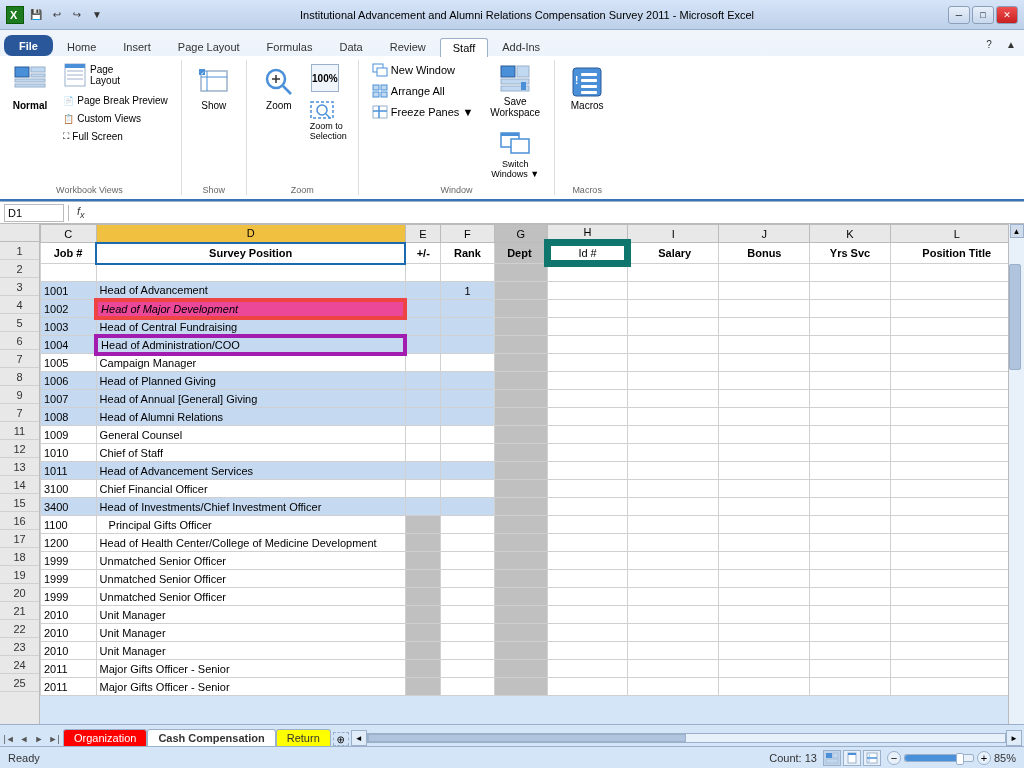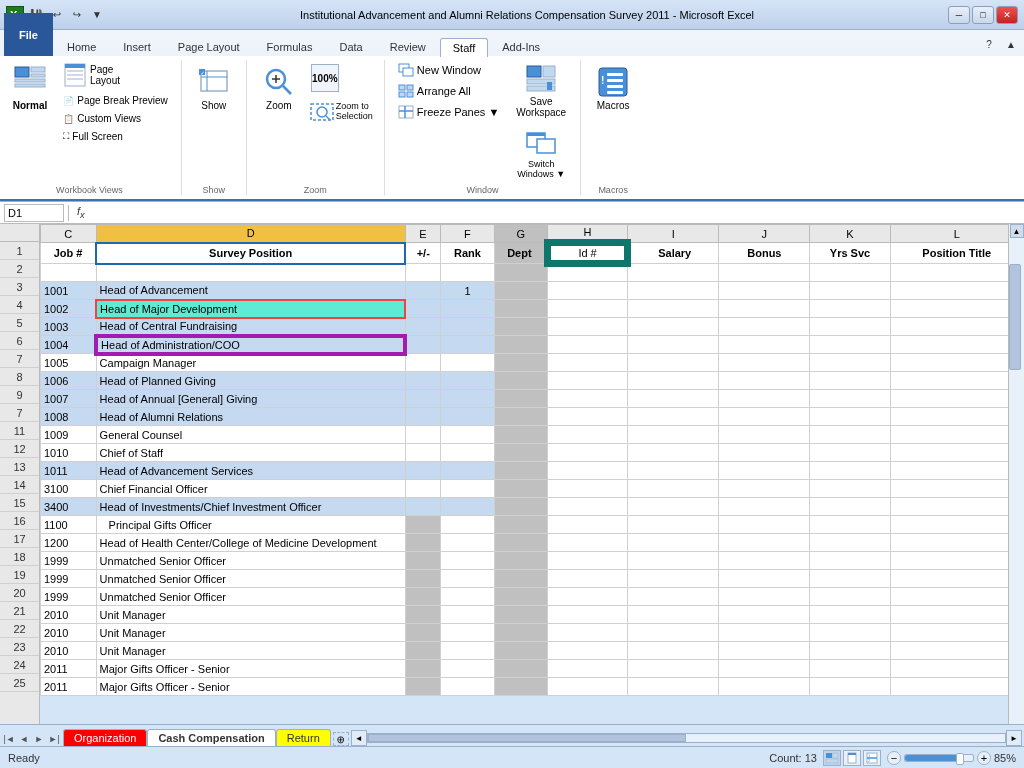--- a/index.html
+++ b/index.html
@@ -96,21 +96,21 @@
   <div class="win-controls">
     <button class="win-btn win-btn-min">─</button>
     <button class="win-btn win-btn-max">□</button>
     <button class="win-btn win-btn-close">✕</button>
   </div>
 </div>
 
 <div class="ribbon">
 
   <div class="tab-strip">
-    <button class="ribbon-tab" style="background:#2a579a;color:white;border-radius:0;padding:15px 14px;font-weight:bold;">File</button>
+    <button class="ribbon-tab" style="background:#2a579a;color:white;border-radius:8px;padding:4px 14px;font-weight:bold;">File</button>
     <button class="ribbon-tab">Home</button>
     <button class="ribbon-tab">Insert</button>
     <button class="ribbon-tab">Page Layout</button>
     <button class="ribbon-tab">Formulas</button>
     <button class="ribbon-tab">Data</button>
     <button class="ribbon-tab">Review</button>
     <button class="ribbon-tab active">Staff</button>
     <button class="ribbon-tab">Add-Ins</button>
     <div style="flex:1;"></div>
     <div style="display:flex;align-items:center;gap:4px;padding-bottom:3px;">
@@ -201,21 +201,21 @@
             </svg>
           </div>
           <div style="font-size:10px;">Zoom</div>
         </div>
         <div style="display:flex;flex-direction:column;gap:2px;justify-content:center;">
           <div class="rb-btn-large" style="flex-direction:row;align-items:center;gap:2px;min-width:auto;padding:3px;">
             <div style="width:28px;height:28px;display:flex;align-items:center;justify-content:center;border:1px solid #9ab0cb;background:#f0f5fb;">
               <span style="font-size:10px;font-weight:bold;">100%</span>
             </div>
           </div>
-          <div class="rb-btn-large" style="flex-direction:row;align-items:flex-end;gap:2px;min-width:auto;padding:2px;">
+          <div class="rb-btn-large" style="flex-direction:column;align-items:flex-start;gap:2px;min-width:auto;padding:2px;">
             <svg width="24" height="18" viewBox="0 0 24 18">
               <rect x="1" y="1" width="22" height="16" fill="none" stroke="#4a90d9" stroke-width="1.5" stroke-dasharray="3,2"></rect>
               <circle cx="12" cy="9" r="5" fill="none" stroke="#4a90d9" stroke-width="1.5"></circle>
               <line x1="16" y1="13" x2="20" y2="17" stroke="#4a90d9" stroke-width="1.5"></line>
             </svg>
             <span style="font-size:9px;">Zoom to<br>Selection</span>
           </div>
         </div>
       </div>
       <div class="ribbon-group-label">Zoom</div>
@@ -402,21 +402,21 @@
             <td style="background:#c0c0c0;border:1px solid #d0d0d0;"></td>
             <td style="background:white;border:1px solid #d0d0d0;"></td>
             <td style="background:white;border:1px solid #d0d0d0;"></td>
             <td style="background:white;border:1px solid #d0d0d0;"></td>
             <td style="background:white;border:1px solid #d0d0d0;"></td>
             <td style="background:white;border:1px solid #d0d0d0;"></td>
           </tr>
 
           <tr>
             <td style="background:#c5d9f1;border:1px solid #d0d0d0;">1002</td>
-            <td style="background:#5eead4;border:2px solid #ef4444;">Head of Major Development</td>
+            <td style="background:#ec4899;border:4px solid #ef4444;font-style:italic;">Head of Major Development</td>
             <td style="background:#c5d9f1;border:1px solid #d0d0d0;"></td>
             <td style="background:#c5d9f1;border:1px solid #d0d0d0;"></td>
             <td style="background:#c0c0c0;border:1px solid #d0d0d0;"></td>
             <td style="background:white;border:1px solid #d0d0d0;"></td>
             <td style="background:white;border:1px solid #d0d0d0;"></td>
             <td style="background:white;border:1px solid #d0d0d0;"></td>
             <td style="background:white;border:1px solid #d0d0d0;"></td>
             <td style="background:white;border:1px solid #d0d0d0;"></td>
           </tr>
 

